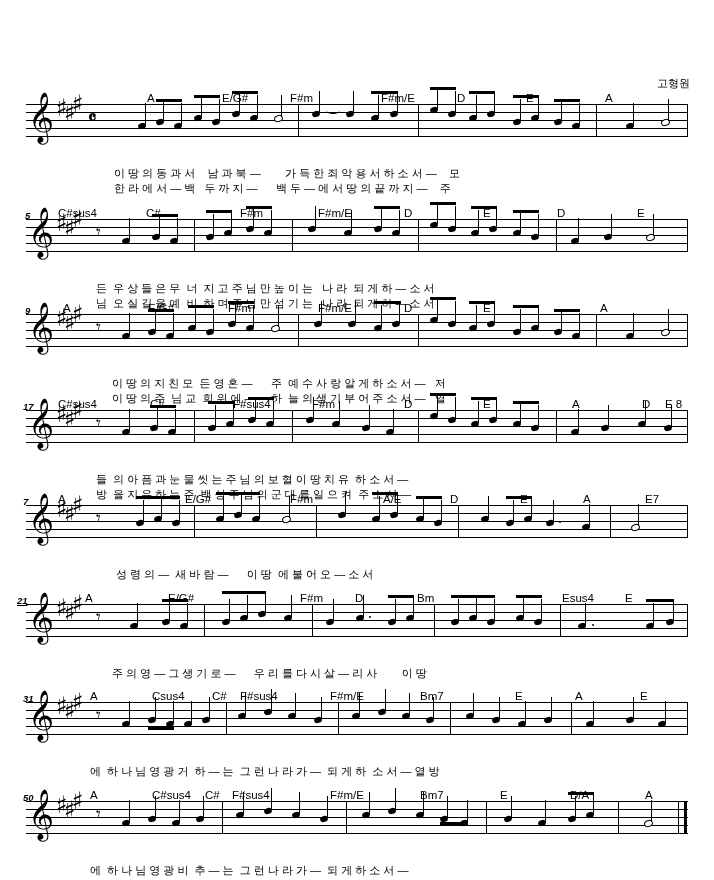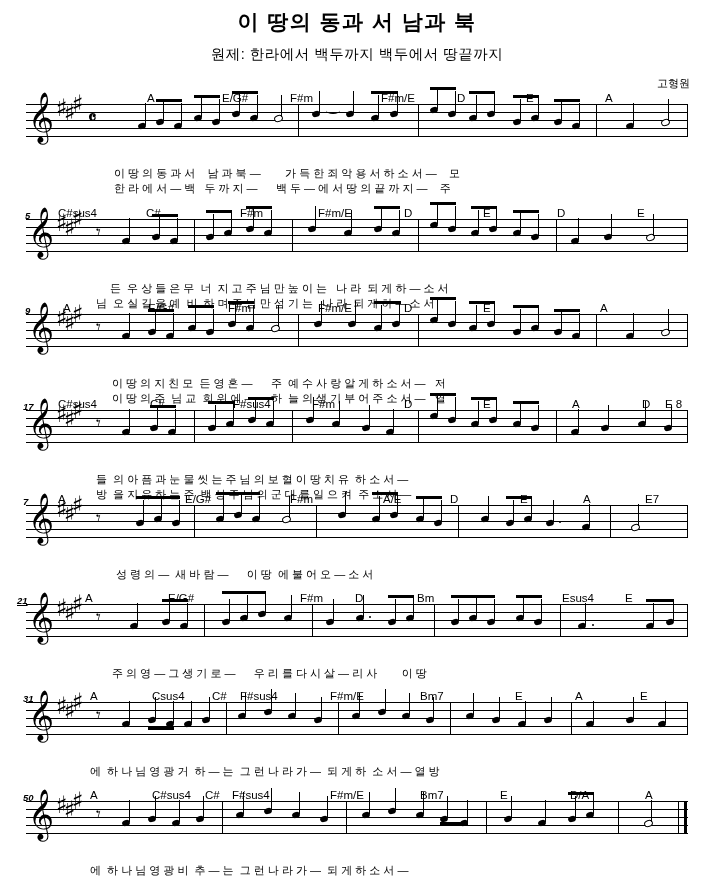--- a/index.html
+++ b/index.html
@@ -65,22 +65,20 @@
   .beam{position:absolute;height:3px;background:#000;}
   .dot{position:absolute;width:2.4px;height:2.4px;border-radius:50%;background:#000;}
   .rest{position:absolute;font-size:18px;line-height:18px;font-family:"DejaVu Sans",sans-serif;}
   .tie{position:absolute;border-bottom:1.3px solid #000;border-radius:50%;height:6px;width:16px;}
 </style>
 </head>
 <body>
 
 <div class="sheet">
 
-  <div class="title">이 땅의 동과 서 남과 북</div>
-  <div class="subtitle">원제: 한라에서 백두까지 백두에서 땅끝까지</div>
   <div class="composer">고형원</div>
 
   <div class="system" style="top:104px;">
     <div class="staff">
       <div class="line l0"></div>
         <div class="line l1"></div>
         <div class="line l2"></div>
         <div class="line l3"></div>
         <div class="line l4"></div>
       <div class="clef">𝄞</div>
@@ -237,21 +235,21 @@
 
     <div class="chord" style="left:58px;top:-12px;">C#sus4</div>
     <div class="chord" style="left:146px;top:-12px;">C#</div>
     <div class="chord" style="left:240px;top:-12px;">F#m</div>
     <div class="chord" style="left:318px;top:-12px;">F#m/E</div>
     <div class="chord" style="left:404px;top:-12px;">D</div>
     <div class="chord" style="left:483px;top:-12px;">E</div>
     <div class="chord" style="left:557px;top:-12px;">D</div>
     <div class="chord" style="left:637px;top:-12px;">E</div>
 
-    <div class="lyric" style="left:110px;top:62px;">든  우 상 들 은 무  너  지 고 주 님 만 높 이 는   나 라  되 게 하 ― 소 서</div>
+    <div class="lyric" style="left:96px;top:62px;">든  우 상 들 은 무  너  지 고 주 님 만 높 이 는   나 라  되 게 하 ― 소 서</div>
     <div class="lyric" style="left:96px;top:77px;">님  오 실 길 을 예  비  하 며 주 님 만 섬 기 는   나 라  되 게 하 ― 소 서</div>
   </div>
 
   <div class="system" style="top:314px;">
     <div class="measno" style="left:25px;top:-9px;">9</div>
     <div class="staff">
       <div class="line l0"></div>
         <div class="line l1"></div>
         <div class="line l2"></div>
         <div class="line l3"></div>

